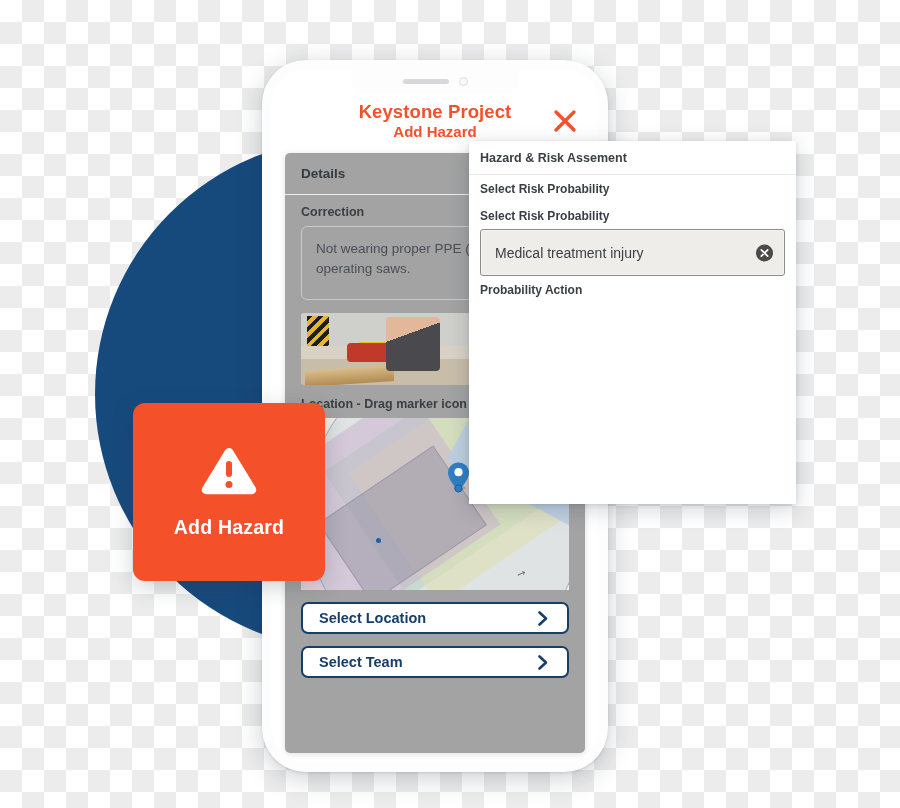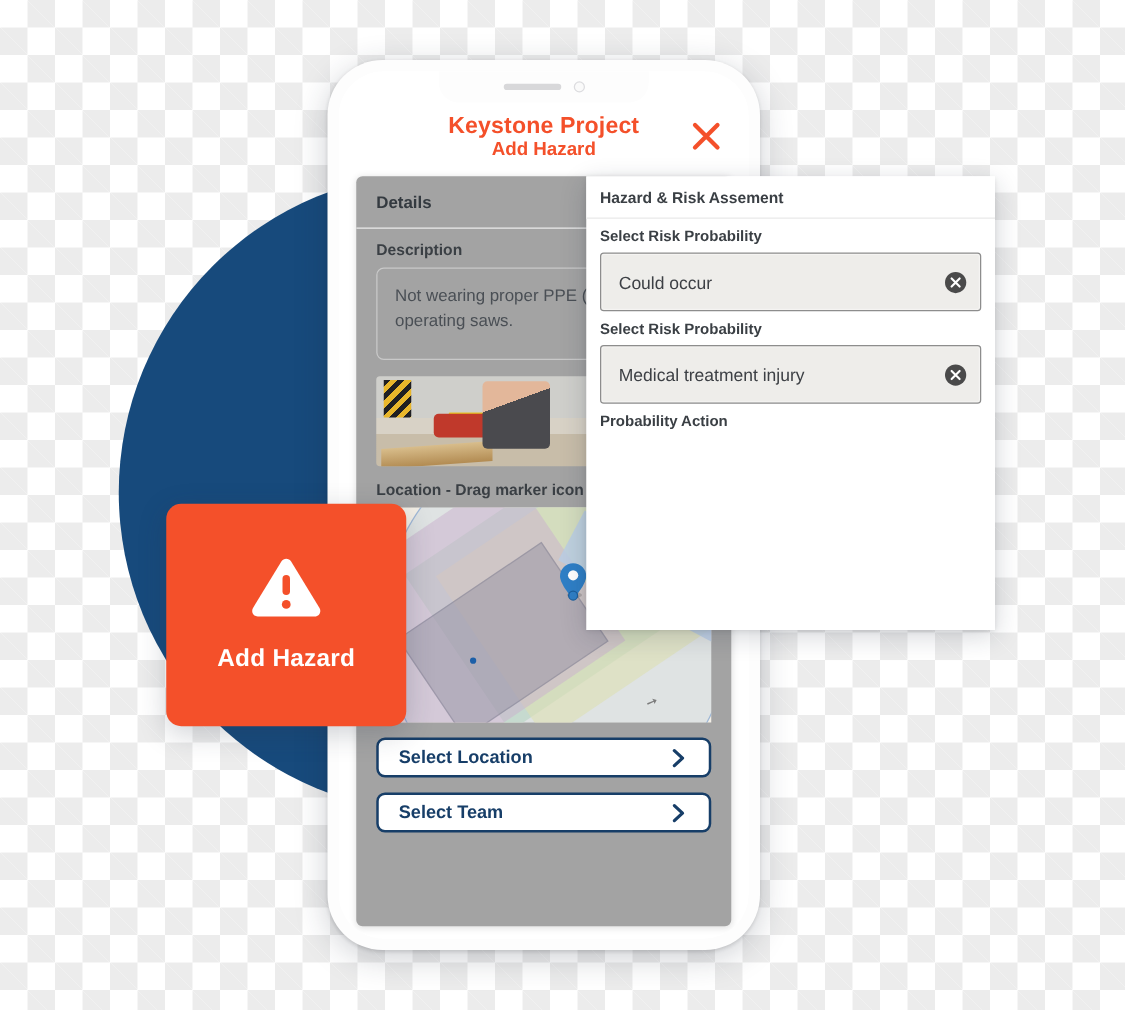--- a/index.html
+++ b/index.html
@@ -27,21 +27,21 @@
     position: absolute;
     left: 95px; top: 138px;
     width: 512px; height: 512px;
     border-radius: 50%;
     background: #174A7C;
   }
 
   
   #phone {
     position: absolute;
-    left: 262px; top: 48px;
+    left: 262px; top: 60px;
     width: 346px; height: 712px;
     border-radius: 44px;
     background: #fdfdfd;
     box-shadow: 0 6px 26px rgba(30,40,60,.22), 0 1px 3px rgba(0,0,0,.12);
     padding: 9px;
   }
   #phone-inner {
     position: relative;
     width: 100%; height: 100%;
     border-radius: 36px;
@@ -348,21 +348,21 @@
         </div>
       </div>
 
       <div id="form-card">
 
         <div id="details-tabbar">
           <span id="details-tab-label">Details</span>
         </div>
 
         <div class="field-block">
-          <div class="field-label">Description</div>
+          <div class="field-label">Correction</div>
           <div id="description-box">Not wearing proper PPE (so while operating saws.</div>
         </div>
 
         <div id="photo-strip">
           <div class="photo-thumb pt1">
             <div class="saw"></div>
             <div class="board"></div>
           </div>
           <div class="photo-thumb second pt2"></div>
         </div>
@@ -426,28 +426,20 @@
   </div>
 
   <div id="risk-panel">
     <div id="risk-panel-header">
       <span id="risk-panel-title">Hazard &amp; Risk Assement</span>
     </div>
 
 
     <div class="risk-field">
       <div class="risk-label">Select Risk Probability</div>
-      <div class="risk-input">
-        <span class="risk-input-value">Could occur</span>
-        <span class="risk-clear">
-          <svg width="9" height="9" viewBox="0 0 9 9">
-              <path d="M1.3 1.3 L7.7 7.7 M7.7 1.3 L1.3 7.7" stroke="#ffffff" stroke-width="1.7" stroke-linecap="round"></path>
-            </svg>
-        </span>
-      </div>
     </div>
 
     <div class="risk-field">
       <div class="risk-label">Select Risk Probability</div>
       <div class="risk-input">
         <span class="risk-input-value">Medical treatment injury</span>
         <span class="risk-clear">
           <svg width="9" height="9" viewBox="0 0 9 9">
               <path d="M1.3 1.3 L7.7 7.7 M7.7 1.3 L1.3 7.7" stroke="#ffffff" stroke-width="1.7" stroke-linecap="round"></path>
             </svg>

